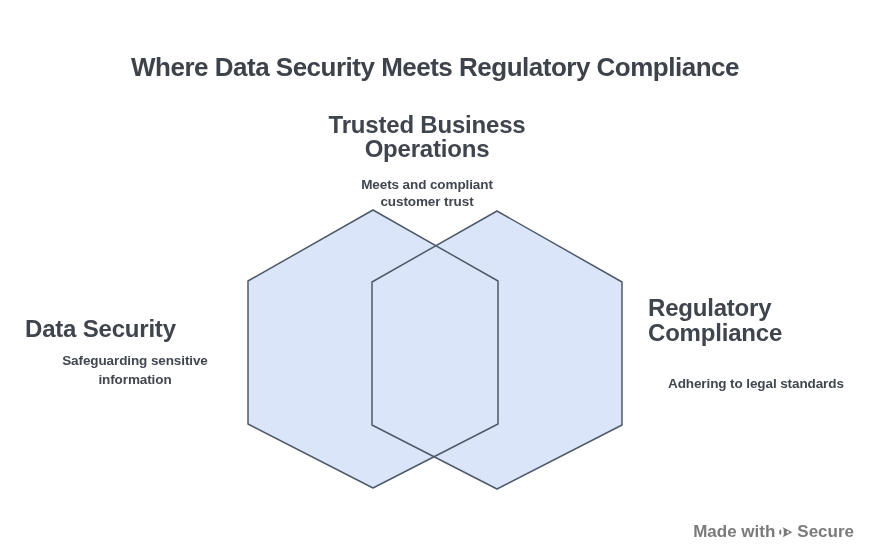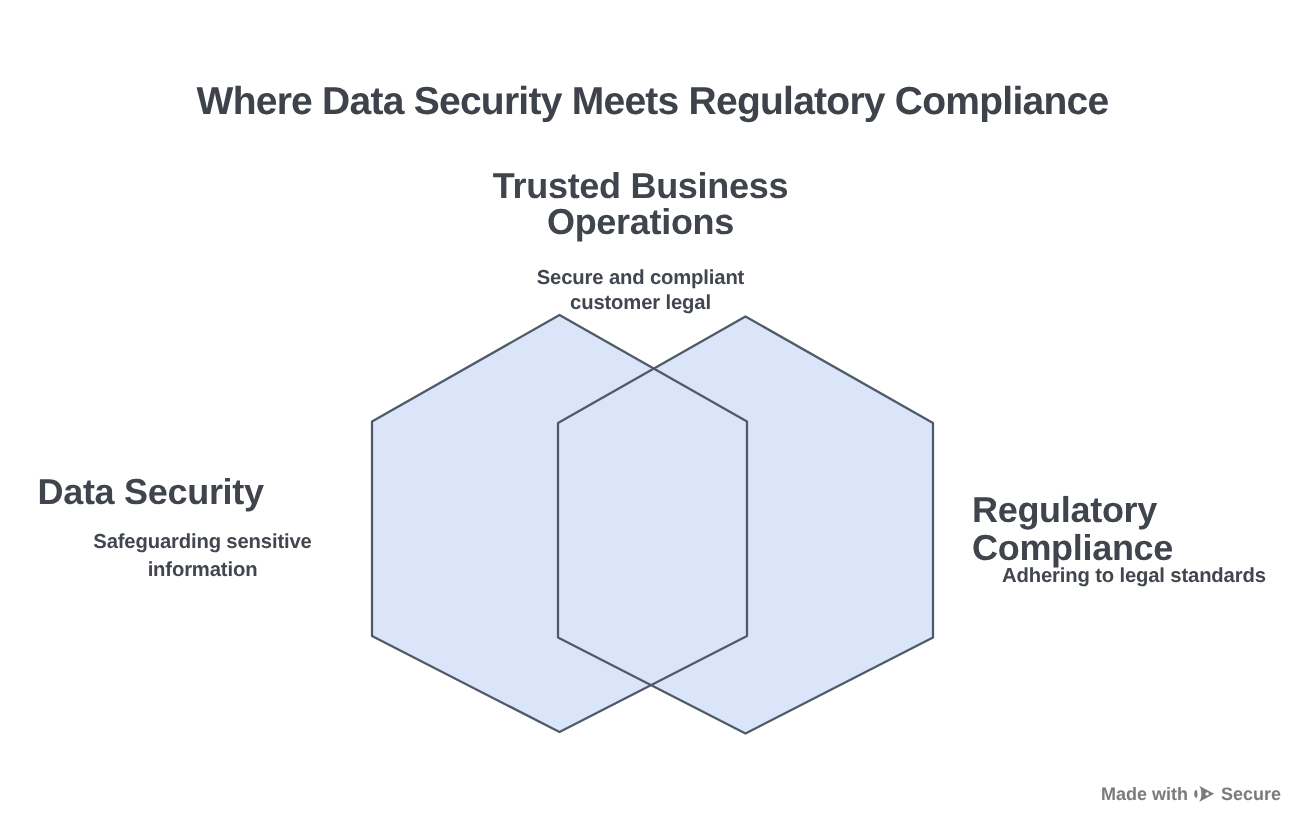--- a/index.html
+++ b/index.html
@@ -60,38 +60,38 @@
     width: 200px;
   }
   .left-sublabel {
     position: absolute;
     right: 645px; top: 351px;
     width: 180px;
     text-align: center;
   }
   .right-label {
     position: absolute;
-    left: 648px; top: 328px;
+    left: 648px; top: 295px;
     width: 140px;
     text-align: left;
     line-height: 25px;
   }
   .right-sublabel {
     position: absolute;
     left: 668px; top: 374px;
     width: 220px;
     text-align: left;
   }
   .watermark {
     position: absolute;
     right: 16px; top: 522px;
     display: flex;
     align-items: center;
     gap: 4px;
-    font-size: 12px;
+    font-size: 17px;
     font-weight: bold;
     color: #7b7b7b;
   }
   .watermark .napkin-icon { display: inline-flex; }
 </style>
 </head>
 <body>
 
 <div class="page">
 
@@ -104,21 +104,21 @@
       <polygon points="497,211 622,282 622,425 497,489 372,425 372,282"></polygon>
     </g>
     <g fill="none" stroke="#4e5a68" stroke-width="1.5" stroke-linejoin="round">
       <polygon points="373,210 498,281 498,424 373,488 248,424 248,281"></polygon>
       <polygon points="497,211 622,282 622,425 497,489 372,425 372,282"></polygon>
     </g>
   </svg>
 
   <div class="center-label node-title">Trusted Business Operations</div>
 
-  <div class="center-sublabel node-subtitle">Secure and compliant customer legal</div>
+  <div class="center-sublabel node-subtitle">Meets and compliant customer trust</div>
 
   <div class="left-label node-title">Data Security</div>
 
   <div class="left-sublabel node-subtitle">Safeguarding sensitive information</div>
 
   <div class="right-label node-title">Regulatory Compliance</div>
 
   <div class="right-sublabel node-subtitle">Adhering to legal standards</div>
 
   <div class="watermark">

